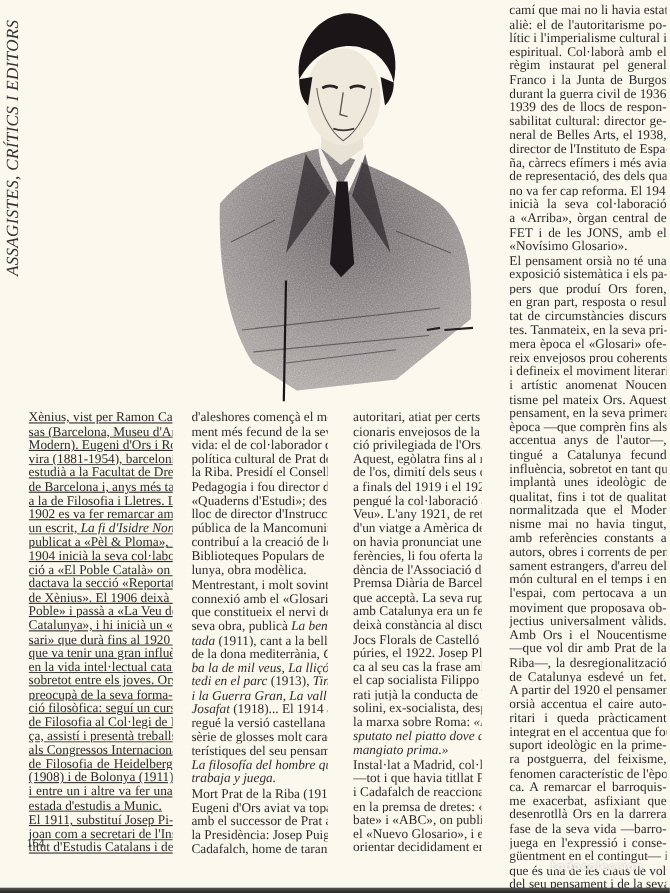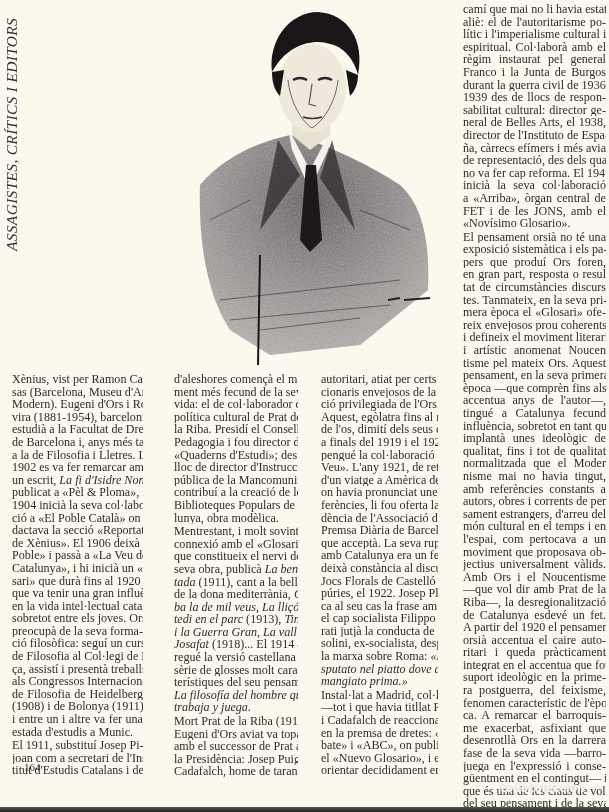--- a/index.html
+++ b/index.html
@@ -39,21 +39,21 @@
     line-height: 12.6px;
     text-align: justify;
     color: #2c2c2c;
   }
   .col p { margin: 0; }
   .col p + p { margin-top: 1px; }
   .col .line { display: block; text-align: justify; text-align-last: justify; white-space: nowrap; overflow: hidden; }
   .col .line.last { text-align-last: left; }
   .col i { font-style: italic; }
 
-  #col1 { left: 12px; top: 373px; width: 131px; }
+  #col1 { left: 26px; top: 373px; width: 131px; text-decoration: underline; }
   #col2 { left: 174px; top: 373px; width: 124px; }
   #col3 { left: 321px; top: 373px; width: 117px; }
   #col4 { left: 463px; top: 3px; width: 143px; }
 
   .page-number {
     position: absolute;
     left: 24px; top: 761px;
     font-size: 11px;
     color: #333;
   }

